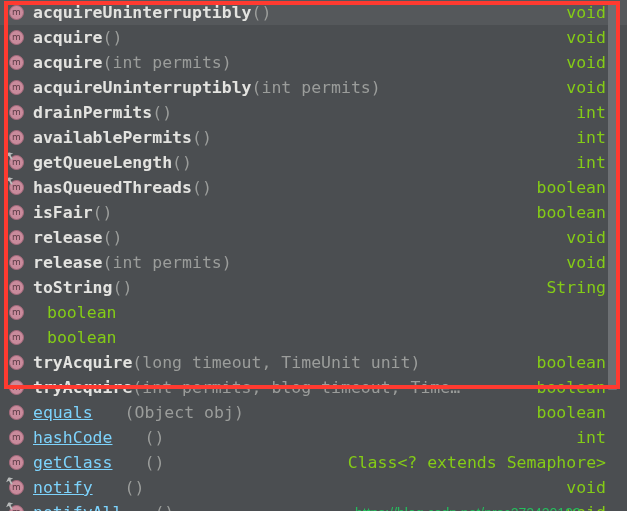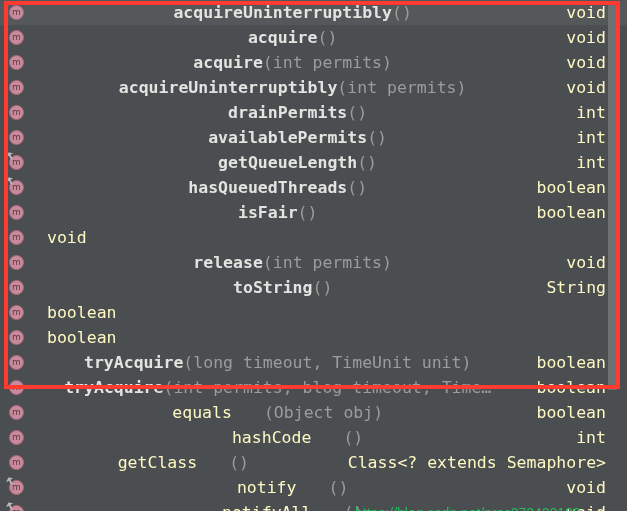--- a/index.html
+++ b/index.html
@@ -47,30 +47,29 @@
     clip-path:polygon(0% 40%, 60% 40%, 60% 0%, 100% 55%, 60% 100%, 60% 62%, 0% 62%);
     transform:rotate(-118deg);
   }
 
   .sig{
     flex:1 1 auto;
     white-space:nowrap;
     overflow:hidden;
     font-size:16.5px;
     letter-spacing:0px;
-    text-align:center;
   }
   .name{color:#e3e3e0;font-weight:bold;}
-  .row.inherited .name{color:#fef9c3;font-weight:normal;}
+  .row.inherited .name{color:#7dd3fc;font-weight:normal;text-decoration:underline;}
   .params{color:#9b9d9b;}
   .row.inherited .params{color:#9b9d9b;margin-left:32px;}
 
   .ret{
     flex:0 0 auto;
-    color:#fef9c3;
+    color:#84cc16;
     font-size:16.5px;
     white-space:nowrap;
     padding-left:14px;
     text-align:center;
   }
 
   
   .scrolltrack{
     position:absolute;right:5px;top:0;width:9px;height:511px;
     background:transparent;
@@ -169,20 +168,21 @@
         <span class="micon">
           <span class="mlet">m</span>
         </span>
         <span class="sig"><span class="name">isFair</span><span class="params">()</span></span>
         <span class="ret">boolean</span>
       </div>
       <div class="row">
         <span class="micon">
           <span class="mlet">m</span>
         </span>
+        <span class="sig"><span class="name">release</span><span class="params">()</span></span>
         <span class="ret">void</span>
       </div>
       <div class="row">
         <span class="micon">
           <span class="mlet">m</span>
         </span>
         <span class="sig"><span class="name">release</span><span class="params">(int permits)</span></span>
         <span class="ret">void</span>
       </div>
       <div class="row">

